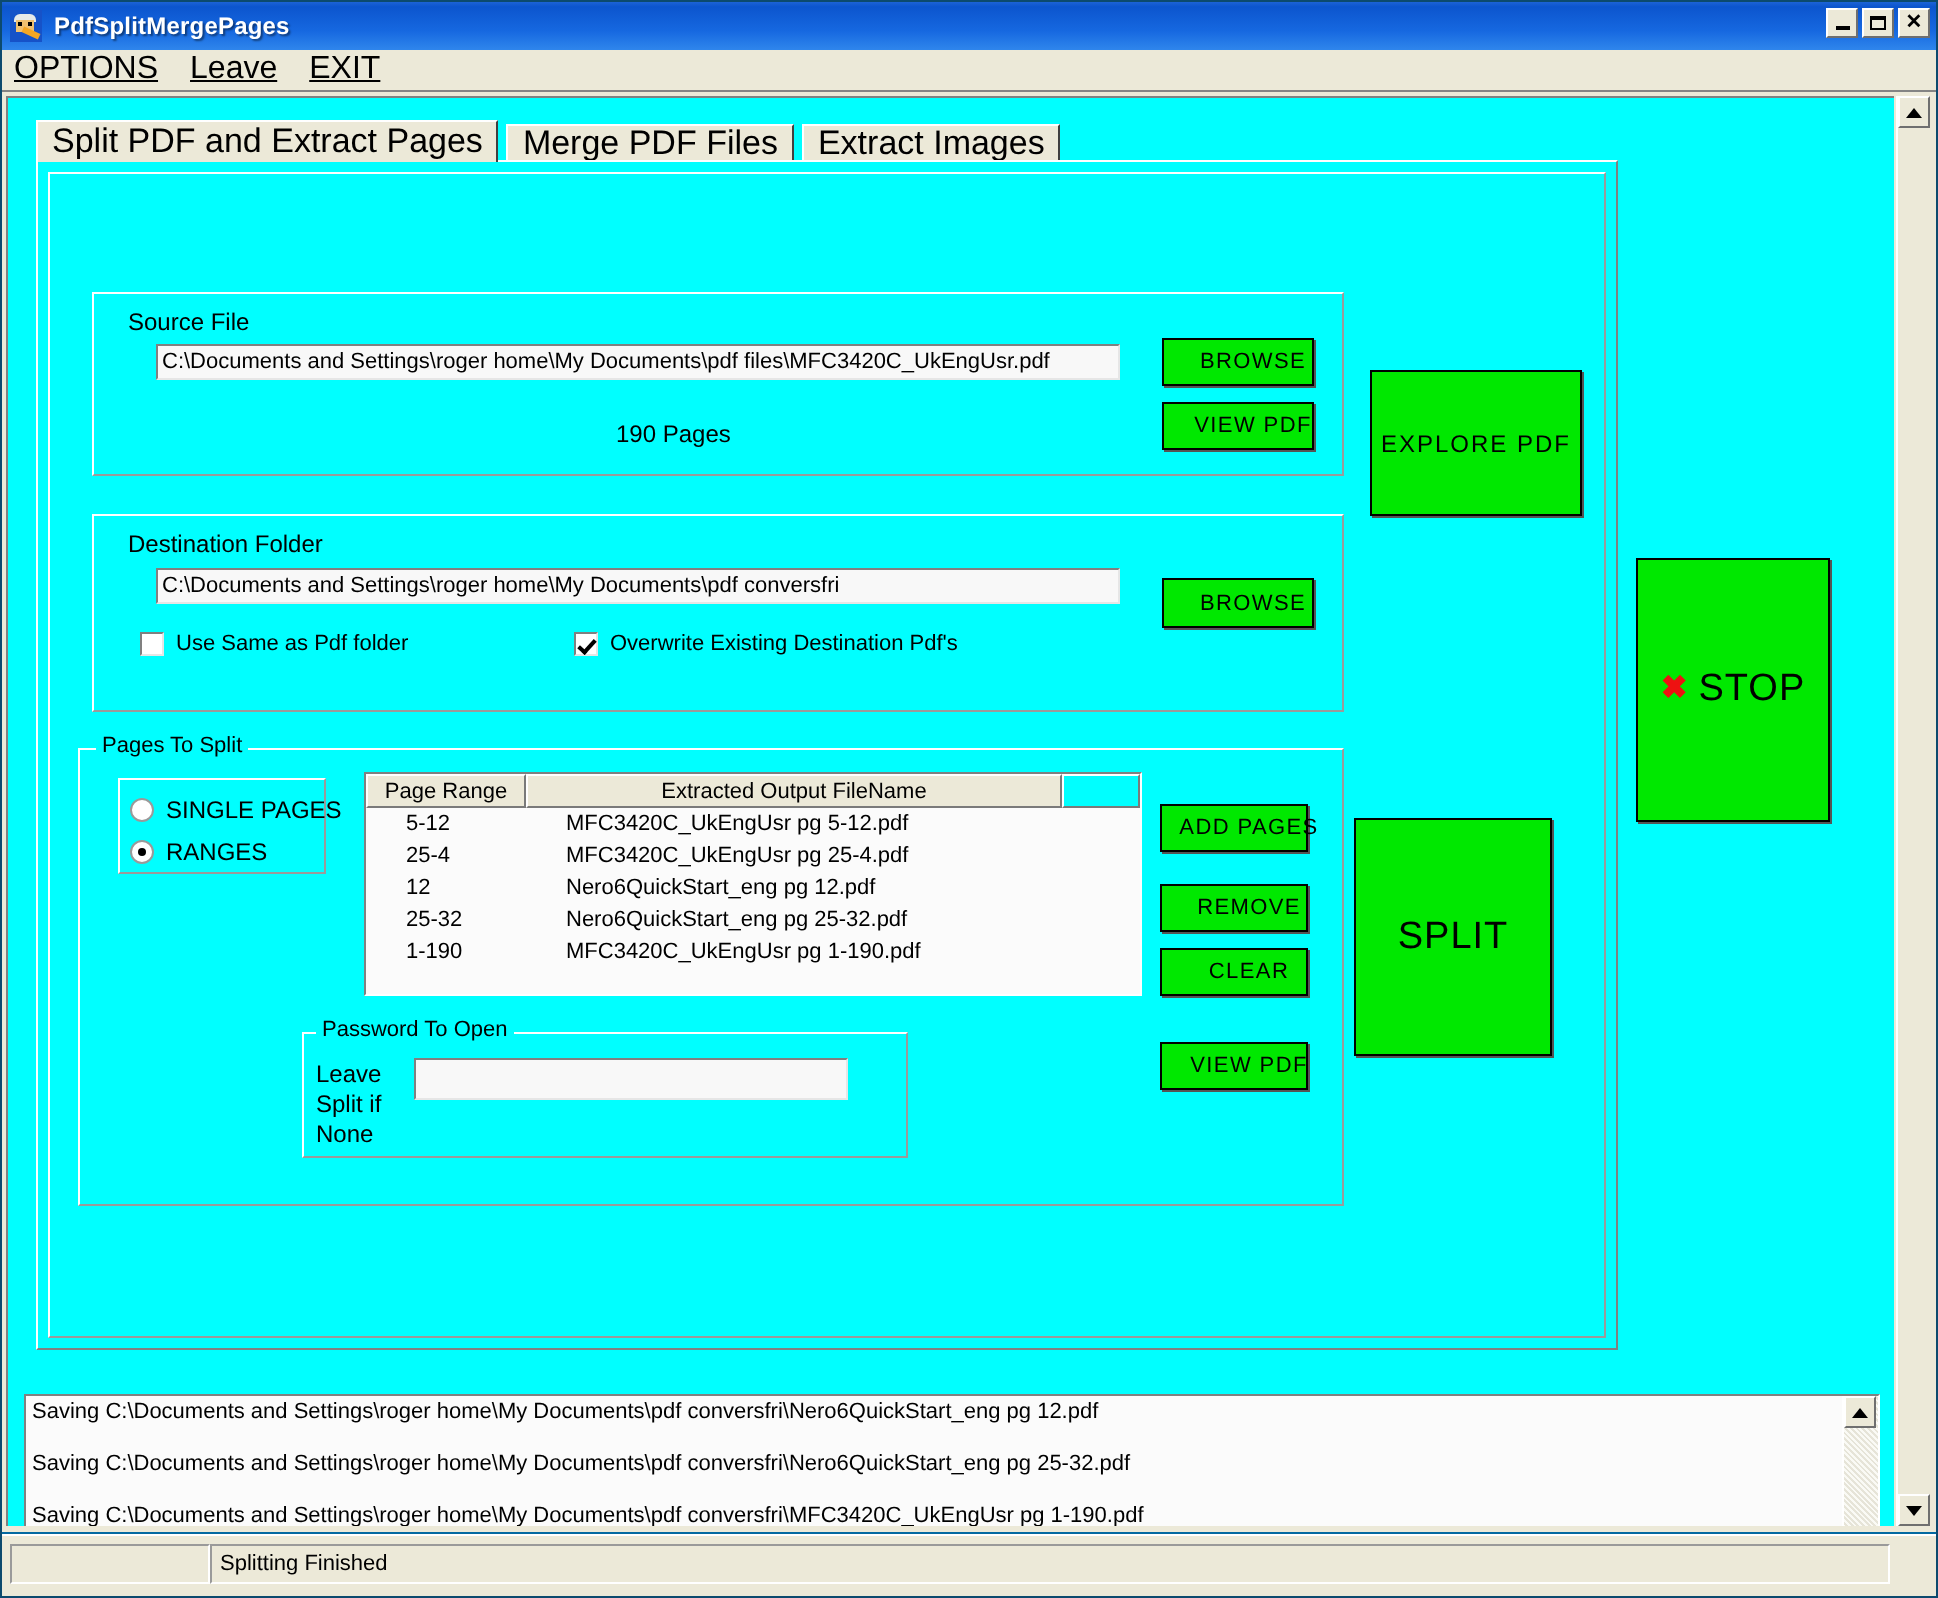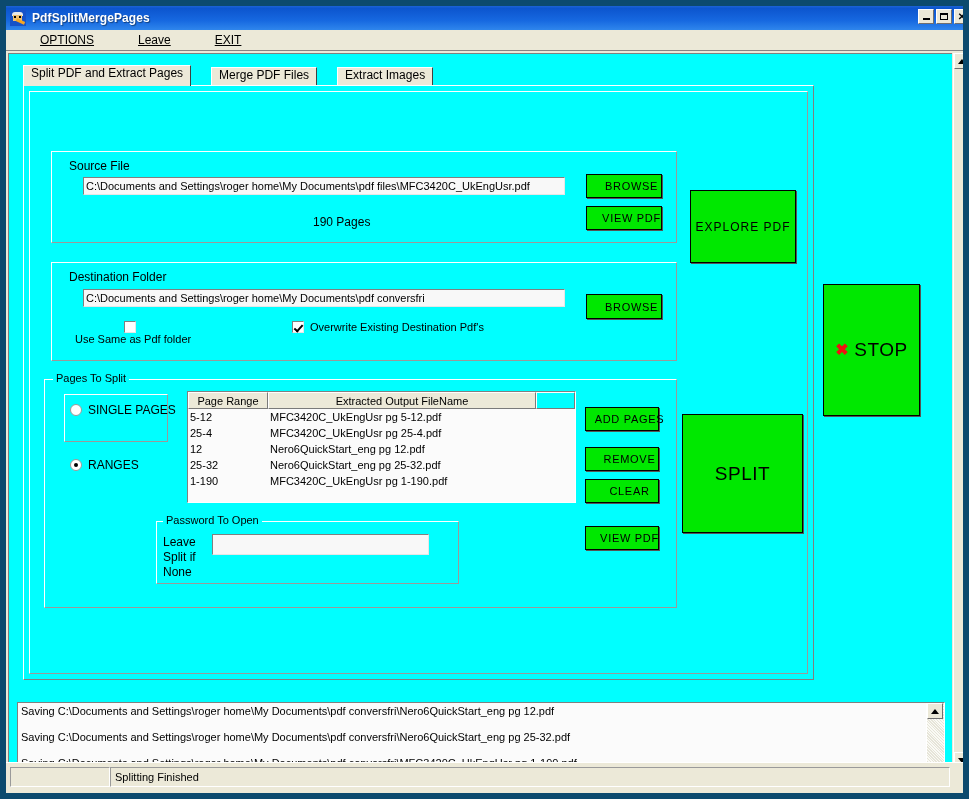--- a/index.html
+++ b/index.html
@@ -13,23 +13,23 @@
     font-family: "Liberation Sans", sans-serif;
     font-size: 11px;
     overflow: hidden;
   }
 
   
   #window {
     position: relative;
     width: 969px;
     height: 799px;
-    background: #f97316;
-    box-sizing: border-box;
-    border: 6px solid #0c4a6e;
+    background: #0369a1;
+    box-sizing: border-box;
+    border: 1px solid #0c4a6e;
     overflow: hidden;
   }
 
   
   #titlebar {
     position: absolute;
     left: 0; top: 0;
     width: 967px;
     height: 24px;
     background: linear-gradient(to bottom, #1c63d6 0%, #0c55ce 10%, #1668e0 60%, #2f86ec 100%);
@@ -85,25 +85,24 @@
     left: 0; top: 24px;
     width: 967px;
     height: 20px;
     background: #ece9d8;
     display: flex;
     align-items: center;
     padding-left: 6px;
     box-sizing: border-box;
   }
   .menu-item {
-    font-size: 12px;
+    font-size: 16px;
     color: #000;
     margin-right: 16px;
     white-space: nowrap;
-    margin-left: 28px;
   }
   .menu-item u { text-decoration: underline; }
 
   
   #client {
     position: absolute;
     left: 0; top: 44px;
     width: 967px;
     height: 720px;
     background: #ece9d8;
@@ -153,25 +152,25 @@
     align-items: flex-end;
   }
   .tab {
     height: 19px;
     padding: 0 7px;
     background: #ece9d8;
     border: 1px solid #ffffff;
     border-right-color: #404040;
     border-bottom: none;
     box-sizing: border-box;
-    display: flex; 
-    font-size: 12px;
-    color: #000;
-    white-space: nowrap;
-    margin-right: 20px;
+    display: flex; align-items: center;
+    font-size: 17px;
+    color: #000;
+    white-space: nowrap;
+    margin-right: 4px;
   }
   .tab.active {
     height: 21px;
     font-weight: normal;
     background: #ece9d8;
     border-top: 1px solid #ffffff;
     border-left: 1px solid #ffffff;
     border-right: 1px solid #404040;
     z-index: 3;
   }
@@ -330,21 +329,21 @@
     white-space: nowrap;
   }
   .gh.c0 { width: 80px; }
   .gh.c1 { width: 268px; }
   .gh.c2 { width: 39px; background: #00ffff; }
   .grow { display: flex; height: 16px; }
   .gc {
     font-size: 11px;
     color: #000;
     display: flex; align-items: center;
-    padding-left: 2px;
+    padding-left: 20px;
     box-sizing: border-box;
     overflow: hidden;
     white-space: nowrap;
   }
   .gc.c0 { width: 80px; }
   .gc.c1 { width: 268px; }
   .gc.c2 { width: 39px; }
 
   
   #logbox {
@@ -475,39 +474,39 @@
 
       <div class="groupbox" style="left:42px; top:208px; width:626px; height:99px;">
         <div class="gb-title" style="top:7px; left:14px; position:absolute; background:transparent; font-size:12px;">Destination Folder</div>
       </div>
       <div class="textbox" style="left:74px; top:235px; width:482px; height:18px;">
         <span>C:\Documents and Settings\roger home\My Documents\pdf conversfri</span>
       </div>
       <div class="gbtn small" style="left:577px; top:240px; width:76px; height:25px;">
         <span>BROWSE</span>
       </div>
-      <div class="chk-row" style="left:66px; top:267px;flex-direction:column;">
+      <div class="chk-row" style="left:66px; top:267px;">
         <span class="chk-box"></span>
         <span>Use Same as Pdf folder</span>
       </div>
       <div class="chk-row" style="left:283px; top:267px;">
         <span class="chk-box checked"></span>
         <span>Overwrite Existing Destination Pdf's</span>
       </div>
 
       <div class="groupbox" style="left:35px; top:325px; width:633px; height:229px;">
         <div class="gb-title" style="left:8px;">Pages To Split</div>
       </div>
 
       <div class="groupbox" style="left:55px; top:340px; width:104px; height:48px;"></div>
       <div class="radio-row" style="left:61px; top:349px;">
         <span class="radio-box"></span>
         <span>SINGLE PAGES</span>
       </div>
-      <div class="radio-row" style="left:61px; top:370px;margin-top:34px;">
+      <div class="radio-row" style="left:61px; top:370px;">
         <span class="radio-box checked"></span>
         <span>RANGES</span>
       </div>
 
       <div id="grid">
         <div id="grid-head">
           <div class="gh c0">Page Range</div>
           <div class="gh c1">Extracted Output FileName</div>
           <div class="gh c2"></div>
         </div>
@@ -560,21 +559,21 @@
         <div>None</div>
       </div>
       <div class="textbox" style="left:203px; top:480px; width:217px; height:21px;">
         <span></span>
       </div>
 
       <div class="gbtn big" style="left:681px; top:136px; width:106px; height:73px;">
         <span style="font-size:12px;letter-spacing:1px;">EXPLORE PDF</span>
       </div>
 
-      <div class="gbtn big" style="left:673px; top:360px; width:121px; height:119px;">
+      <div class="gbtn big" style="left:673px; top:360px; width:99px; height:119px;">
         <span style="font-size:19px;">SPLIT</span>
       </div>
 
       <div class="gbtn big" style="left:814px; top:230px; width:97px; height:132px;">
         <span style="display:flex;align-items:center;gap:5px;">
           <span style="color:#ee1111;font-weight:bold;font-size:16px;line-height:16px;">✖</span>
           <span style="font-size:19px;">STOP</span>
         </span>
       </div>
 

